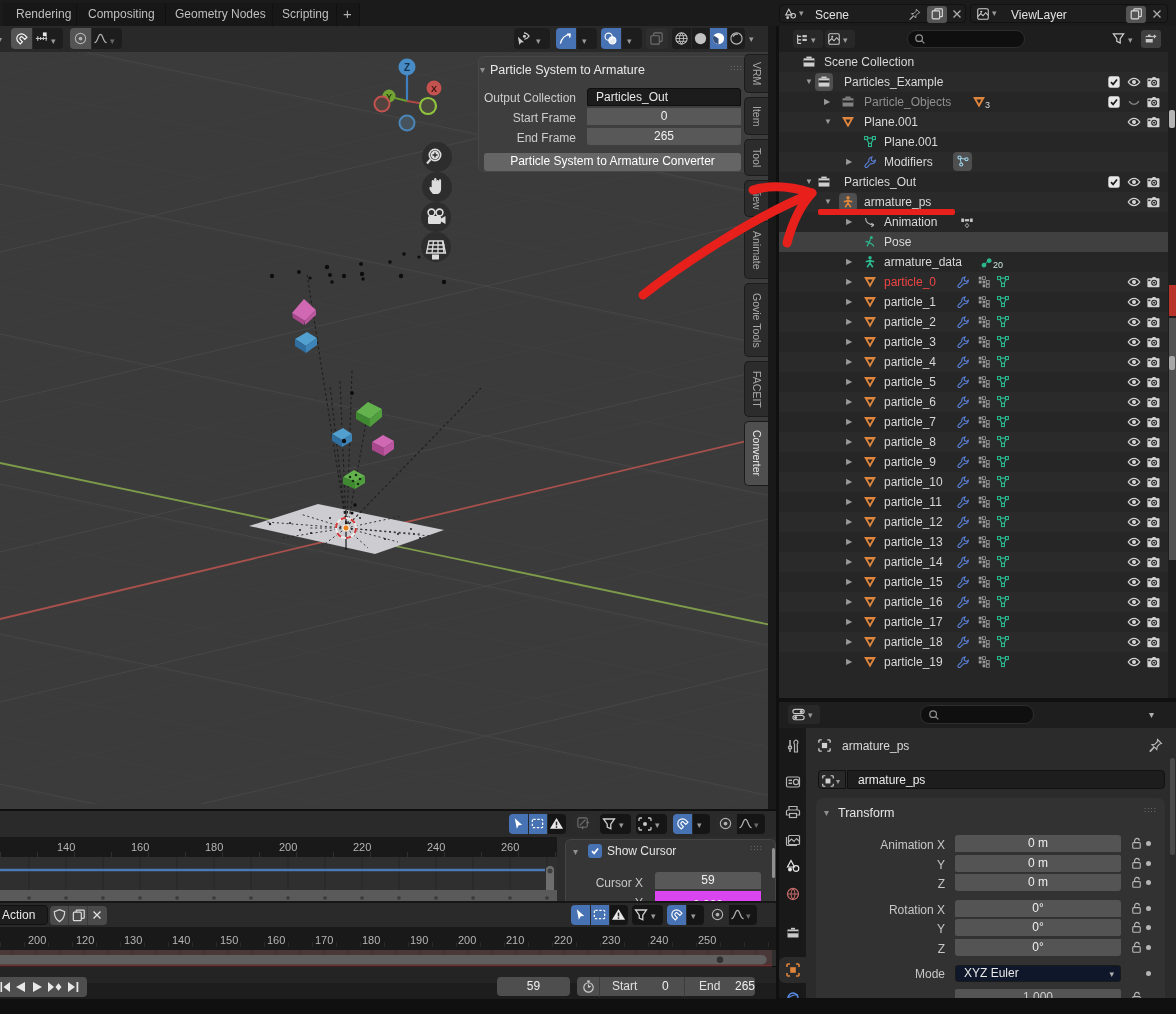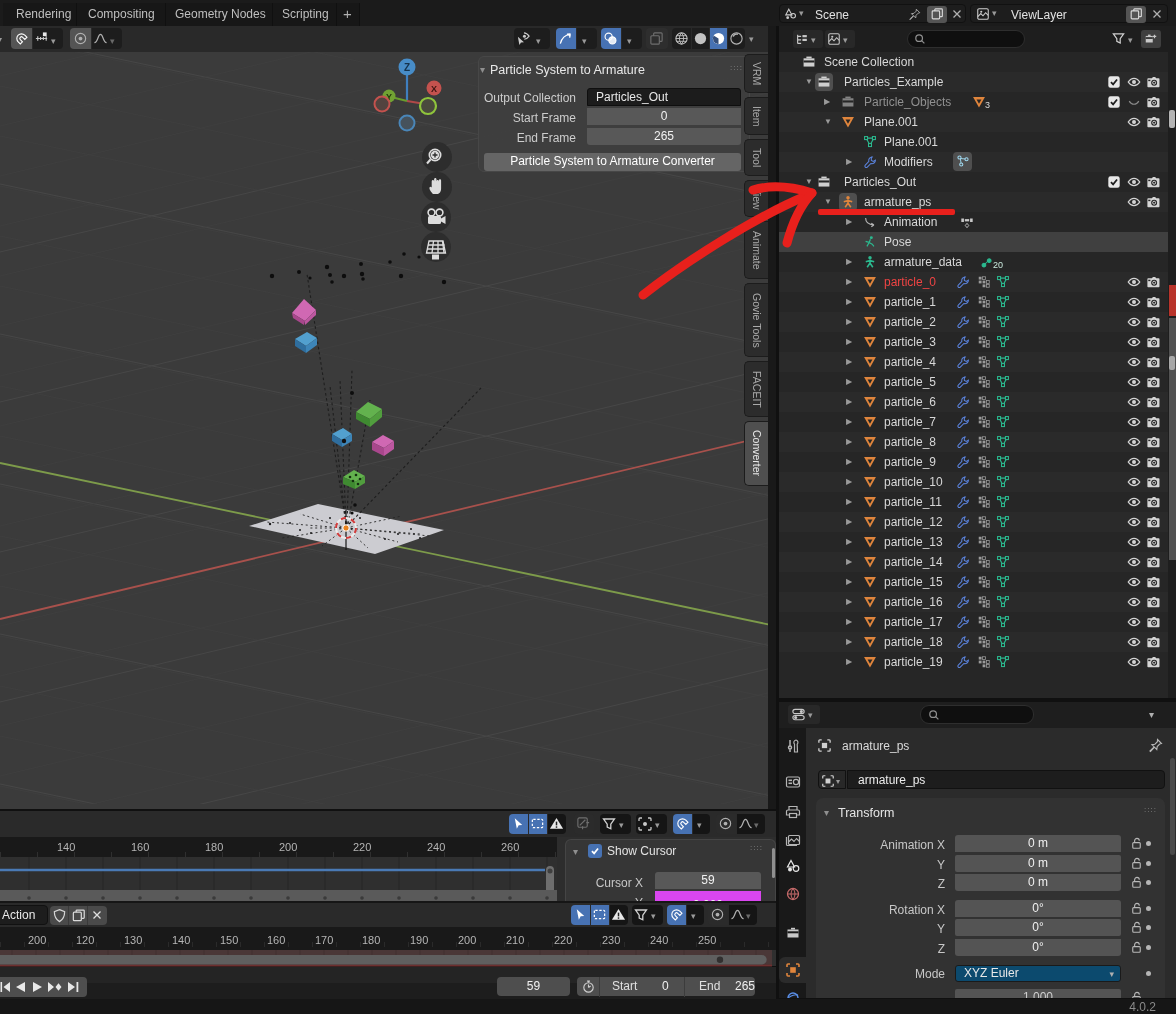--- a/index.html
+++ b/index.html
@@ -1518,21 +1518,21 @@
     <div class="fld" style="left:139px;top:57px;width:166px;">0 m</div>
     <div class="lbl" style="left:0;top:79px;width:129px;">Z</div>
     <div class="fld" style="left:139px;top:76px;width:166px;border-radius:0 0 3px 3px;">0 m</div>
     <div class="lbl" style="left:0;top:105px;width:129px;">Rotation X</div>
     <div class="fld" style="left:139px;top:102px;width:166px;border-radius:3px 3px 0 0;">0°</div>
     <div class="lbl" style="left:0;top:124px;width:129px;">Y</div>
     <div class="fld" style="left:139px;top:121px;width:166px;">0°</div>
     <div class="lbl" style="left:0;top:144px;width:129px;">Z</div>
     <div class="fld" style="left:139px;top:141px;width:166px;border-radius:0 0 3px 3px;">0°</div>
     <div class="lbl" style="left:0;top:169px;width:129px;">Mode</div>
-    <div class="abs" style="left:139px;top:167px;width:166px;height:17px;background:#0c4a6e;border:1px solid #1a1a1a;border-radius:3px;color:#e8e8e8;padding:0 0 0 8px;">XYZ Euler<div class="abs" style="right:6px;top:3px;color:#b0b0b0;font-size:9px;">▾</div></div>
+    <div class="abs" style="left:139px;top:167px;width:166px;height:17px;background:#0f172a;border:1px solid #1a1a1a;border-radius:3px;color:#e8e8e8;padding:0 0 0 8px;">XYZ Euler<div class="abs" style="right:6px;top:3px;color:#b0b0b0;font-size:9px;">▾</div></div>
     <div class="fld" style="left:139px;top:191px;width:166px;color:#cfcfcf;">1.000</div>
     <svg class="ic abs" style="left:313px;top:38px" width="15" height="15">
           <use href="#lock"></use>
         </svg>
     <svg class="ic abs" style="left:313px;top:58px" width="15" height="15">
           <use href="#lock"></use>
         </svg>
     <svg class="ic abs" style="left:313px;top:77px" width="15" height="15">
           <use href="#lock"></use>
         </svg>
@@ -1552,23 +1552,20 @@
     <div class="abs" style="left:330px;top:63px;width:5px;height:5px;background:#b5b5b5;border-radius:50%;"></div>
     <div class="abs" style="left:330px;top:82px;width:5px;height:5px;background:#b5b5b5;border-radius:50%;"></div>
     <div class="abs" style="left:330px;top:108px;width:5px;height:5px;background:#b5b5b5;border-radius:50%;"></div>
     <div class="abs" style="left:330px;top:127px;width:5px;height:5px;background:#b5b5b5;border-radius:50%;"></div>
     <div class="abs" style="left:330px;top:147px;width:5px;height:5px;background:#b5b5b5;border-radius:50%;"></div>
     <div class="abs" style="left:330px;top:173px;width:5px;height:5px;background:#b5b5b5;border-radius:50%;"></div>
   </div>
   <div class="abs" style="left:391px;top:56px;width:5px;height:97px;background:#4a4a4a;border-radius:3px;"></div>
 </div>
 
-<div class="abs" id="status" style="left:0;top:999px;width:1176px;height:15px;background:#161616;color:#8a8a8a;">
-  <div class="abs" style="right:20px;top:1px;">4.0.2</div>
-</div>
 
 <svg class="abs" id="anno" style="left:0;top:0;pointer-events:none;z-index:50" width="1176" height="1014" viewBox="0 0 1176 1014">
   <g stroke="#e8201c" fill="none" stroke-linecap="round">
     <path d="M643 295 C 690 258 760 215 806 196" stroke-width="9"></path>
     <path d="M812 193 C 790 186 770 185 753 190" stroke-width="9"></path>
     <path d="M812 193 C 800 206 792 224 787 243" stroke-width="9"></path>
   </g>
   <rect x="818" y="209" width="137" height="6" rx="2" fill="#e8201c"></rect>
 </svg>
 

